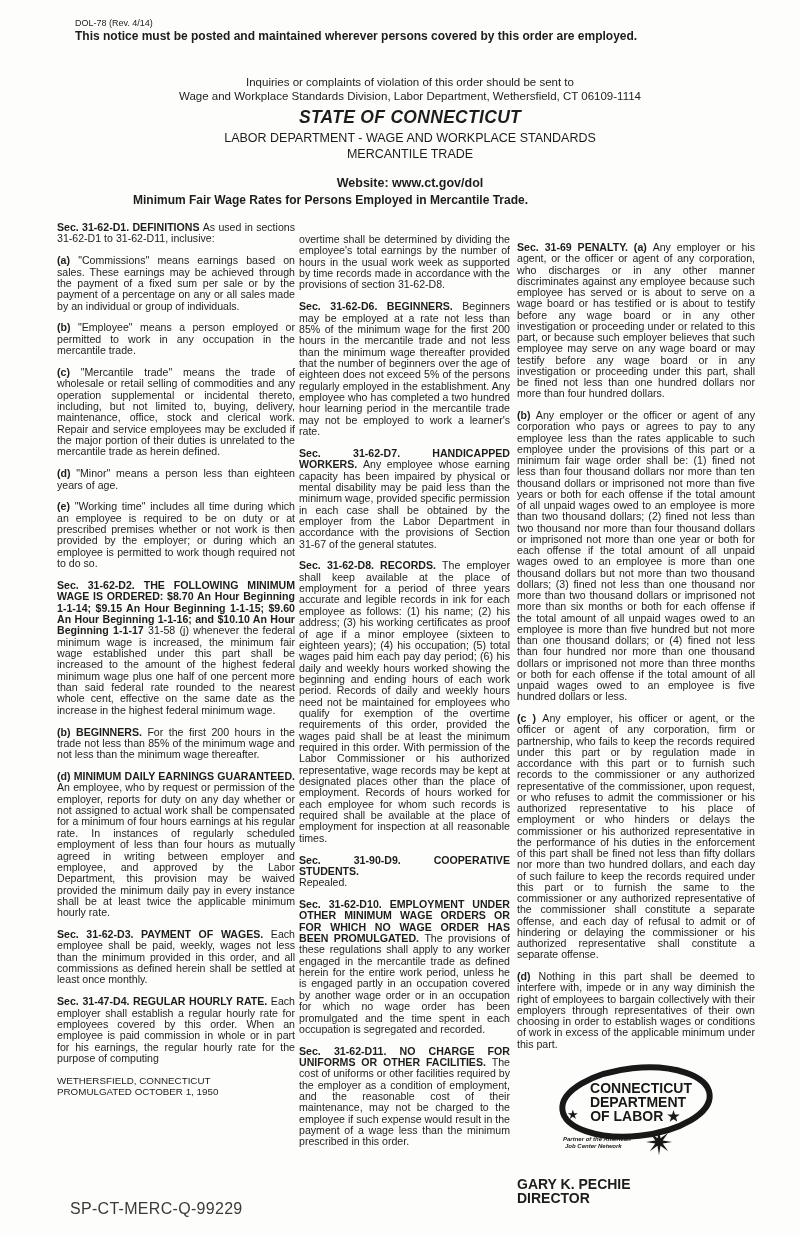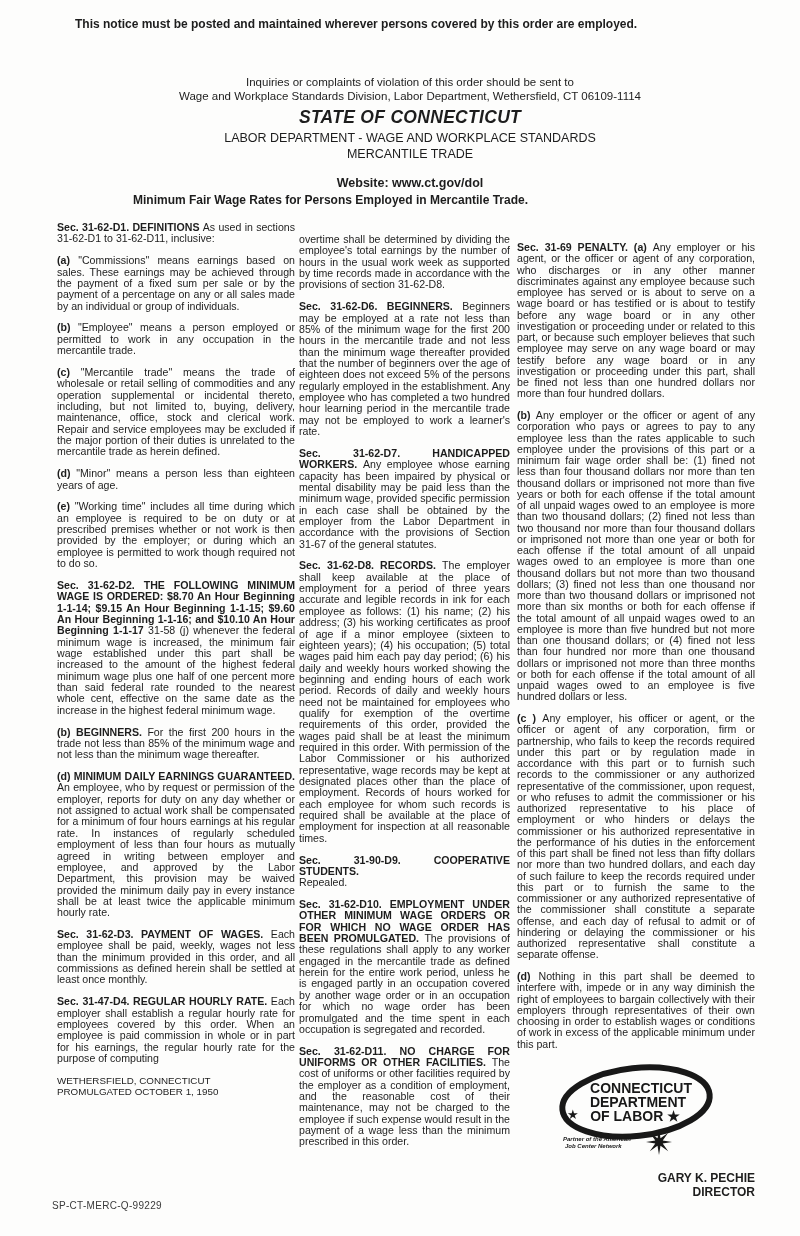--- a/index.html
+++ b/index.html
@@ -24,29 +24,30 @@
   
   .col{position:absolute;font-size:10.6px;line-height:11.35px;text-align:justify;letter-spacing:0;}
   .col1{left:57px;top:222px;width:238px;}
   .col2{left:299px;top:234px;width:211px;}
   .col3{left:517px;top:242px;width:238px;line-height:11.25px;}
   .para{margin:0 0 10.5px 0;}
   .para b{font-weight:bold;}
   .col-footer{font-size:9.8px;line-height:11.5px;text-align:left;margin-top:2px;}
   
   .seal-wrap{margin-top:10px;text-align:center;}
-  .sig{margin-top:8px;text-align:right;font-weight:bold;font-size:12px;line-height:14px;}
-  .form-code{position:absolute;left:52px;top:1200px;font-size:10px;color:#3a3a3a;letter-spacing:.3px;}
+  .sig{margin-top:14px;text-align:left;font-weight:bold;font-size:14px;line-height:14px;}
+  .form-code{position:absolute;left:70px;top:1200px;font-size:16px;color:#3a3a3a;letter-spacing:.3px;}
 </style>
 </head>
 <body>
 
 <div class="page">
 
   <div class="hdr-left">
+    <p class="form-number">DOL-78 (Rev. 4/14)</p>
     <p class="posting-notice">This notice must be posted and maintained wherever persons covered by this order are employed.</p>
   </div>
 
   <div class="hdr-center">
     <p class="h-inq1">Inquiries or complaints of violation of this order should be sent to</p>
     <p class="h-inq2">Wage and Workplace Standards Division, Labor Department, Wethersfield, CT 06109-1114</p>
     <p class="h-state">STATE OF CONNECTICUT</p>
     <p class="h-dept">LABOR DEPARTMENT - WAGE AND WORKPLACE STANDARDS</p>
     <p class="h-merc">MERCANTILE TRADE</p>
     <p class="h-web">Website: www.ct.gov/dol</p>

